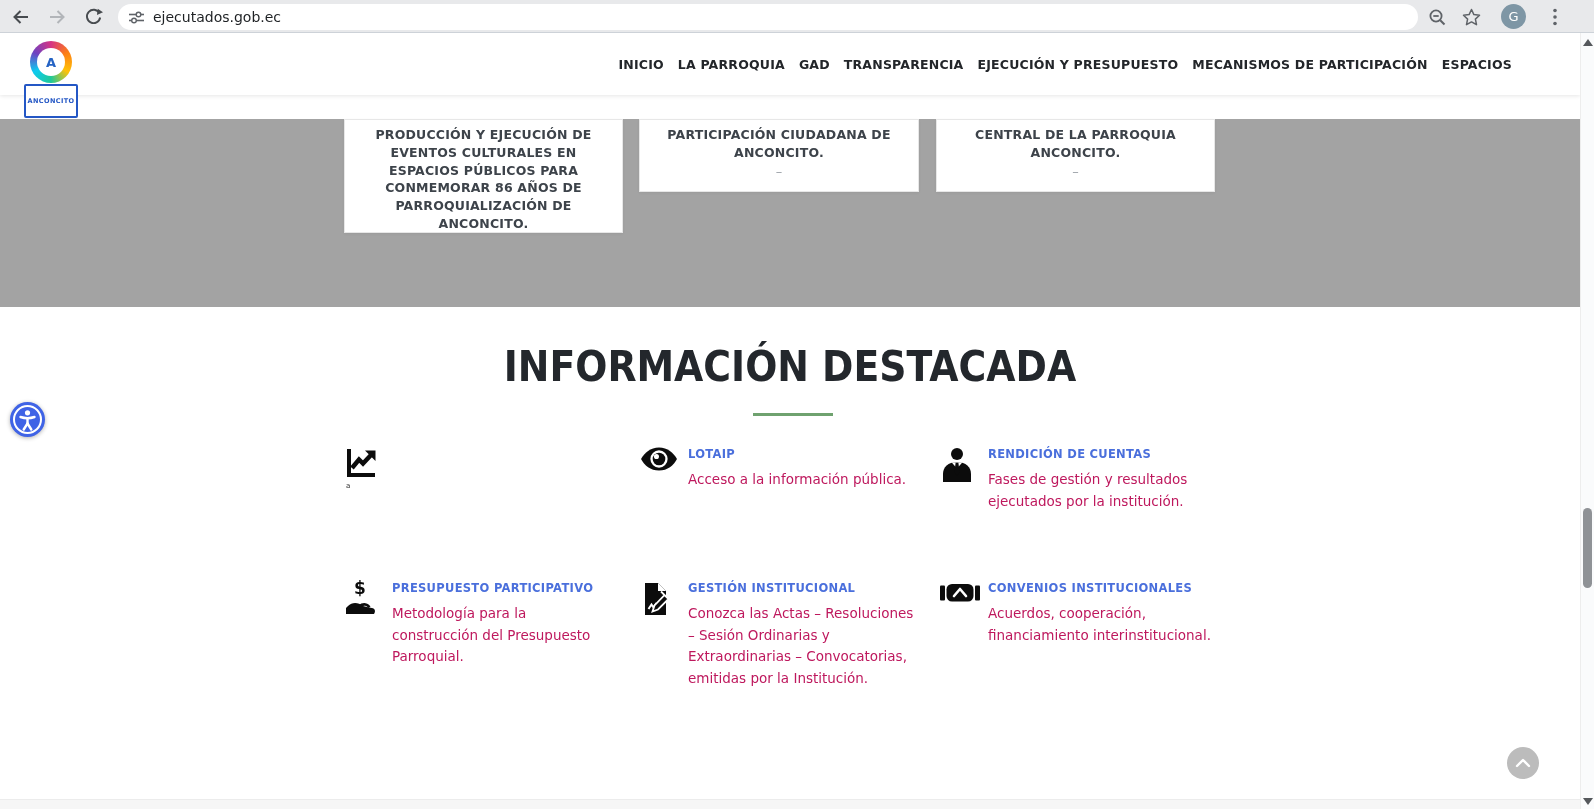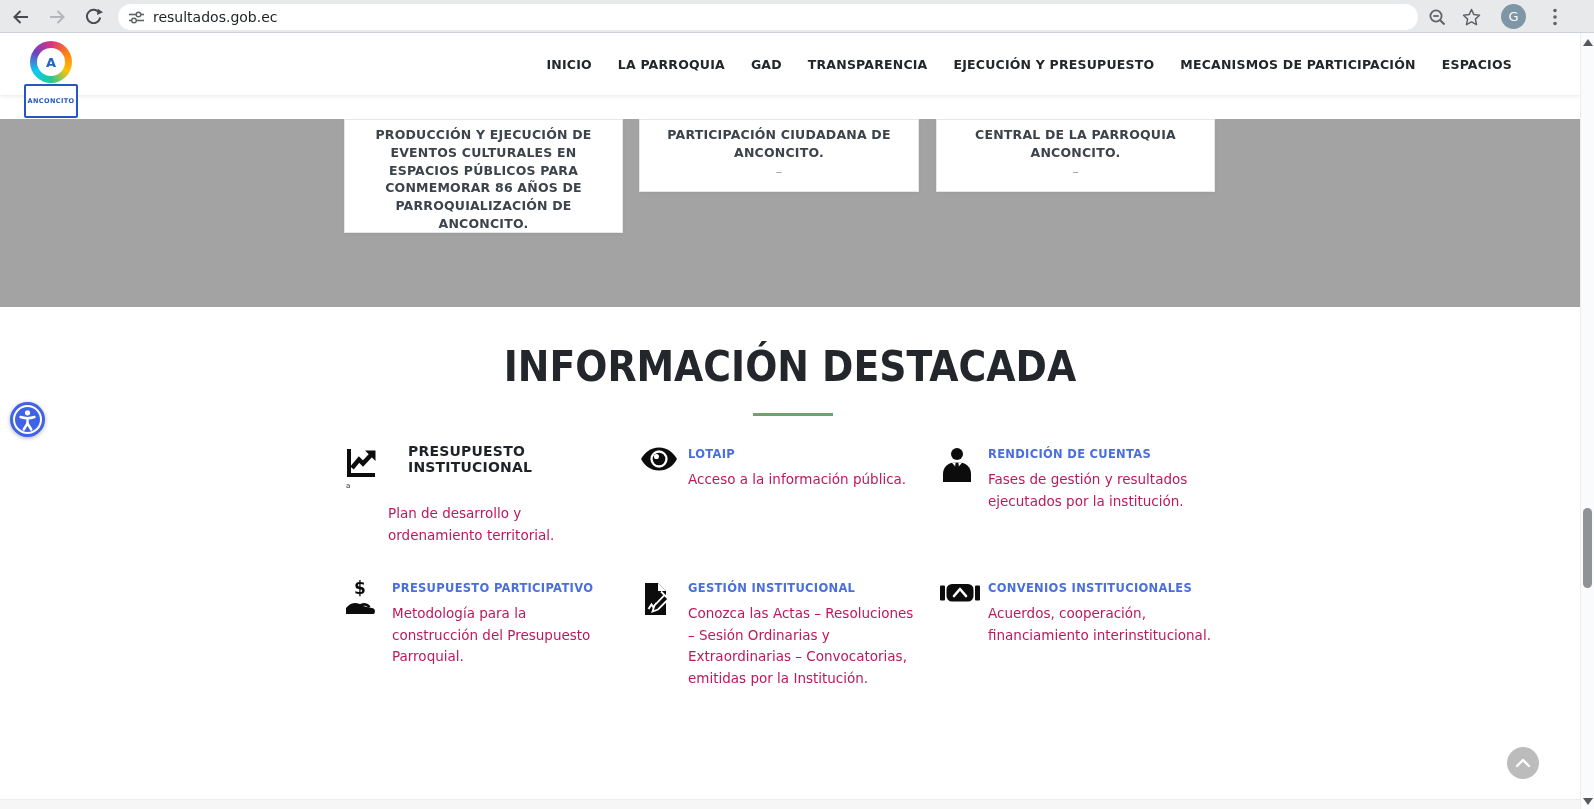--- a/index.html
+++ b/index.html
@@ -25,21 +25,21 @@
   .logo { position:absolute; left:24px; top:8px; width:54px; cursor:pointer; }
   .logo-circle { width:42px; height:42px; margin:0 auto; border-radius:50%;
     background:conic-gradient(#d63384,#fd7e14,#ffc107,#20c997,#0dcaf0,#6f42c1,#d63384);
     display:flex; align-items:center; justify-content:center; }
   .logo-inner { width:28px; height:28px; border-radius:50%; background:#fff; display:flex;
     align-items:center; justify-content:center; font-size:13px; font-weight:bold; color:#2563c4; }
   .logo-box { margin-top:1px; border:2px solid #2457c5; border-radius:2px; background:#fff;
     font-size:6.5px; font-weight:bold; color:#2457c5; text-align:center; padding:11px 0;
     letter-spacing:.4px; }
   .main-nav { position:absolute; right:68px; top:0; height:62px; display:flex;
-    align-items:center; gap:26px; }
+    align-items:center; gap:14px; }
   .nav-item { font-size:12.5px; font-weight:bold; color:#23262a; letter-spacing:.2px;
     cursor:pointer; white-space:nowrap; }
 
   
   .top-section { position:absolute; left:0; top:95px; width:1580px; height:188px; background:#a3a3a3;margin-top:24px; }
   .news-card { position:absolute; background:#fff; border:1px solid #e7e7e7;
     box-shadow:0 1px 3px rgba(0,0,0,.05); overflow:hidden; cursor:pointer; }
   .news-card.c1 { left:344px; top:0; width:279px; height:114px; }
   .news-card.c2 { left:639px; top:0; width:280px; height:73px; }
   .news-card.c3 { left:936px; top:0; width:279px; height:73px; }
@@ -104,21 +104,21 @@
       <polygon points="14.5,0.8 20,4.6 13.6,7.4" fill="#474b4f"></polygon>
     </svg>
   </div>
   <div class="omnibox">
     <svg class="omni-icon" viewBox="0 0 15 15">
       <line x1="0" y1="4.5" x2="15" y2="4.5" stroke="#5f6368" stroke-width="1.6"></line>
       <line x1="0" y1="10.5" x2="15" y2="10.5" stroke="#5f6368" stroke-width="1.6"></line>
       <circle cx="9.5" cy="4.5" r="2.3" fill="#fff" stroke="#5f6368" stroke-width="1.4"></circle>
       <circle cx="5" cy="10.5" r="2.3" fill="#fff" stroke="#5f6368" stroke-width="1.4"></circle>
     </svg>
-    <span class="omni-text">resultados.gob.ec</span>
+    <span class="omni-text">ejecutados.gob.ec</span>
   </div>
   <div class="nav-btn" style="left:1424px">
     <svg width="19" height="19" viewBox="0 0 19 19">
       <circle cx="8" cy="8" r="5.6" fill="none" stroke="#5f6368" stroke-width="1.8"></circle>
       <line x1="5.3" y1="8" x2="10.7" y2="8" stroke="#5f6368" stroke-width="1.8"></line>
       <line x1="12.2" y1="12.2" x2="16.5" y2="16.5" stroke="#5f6368" stroke-width="2"></line>
     </svg>
   </div>
   <div class="nav-btn" style="left:1458px">
     <svg width="19" height="19" viewBox="0 0 19 19">
@@ -177,24 +177,20 @@
 
 <div class="feat first" style="left:344px; top:443px; width:280px;">
   <div class="feat-icon">
     <svg width="34" height="34" viewBox="0 0 34 34">
       <path d="M5 3 V29 H31" fill="none" stroke="#0c0c0c" stroke-width="4"></path>
       <path d="M8 22 L15 13.5 L19 17.5 L27 9" fill="none" stroke="#0c0c0c" stroke-width="4.5"></path>
       <polygon points="21,4.5 31.5,4.5 31.5,15" fill="#0c0c0c"></polygon>
     </svg>
   </div>
   <div class="feat-caption">a</div>
-  <div class="feat-body">
-    <a class="feat-title">PRESUPUESTO INSTITUCIONAL</a>
-    <p class="feat-text" style="width:210px">Plan de desarrollo y ordenamiento territorial.</p>
-  </div>
 </div>
 
 <div class="feat" style="left:640px; top:443px; width:300px;">
   <div class="feat-icon">
     <svg width="38" height="26" viewBox="0 0 36 24">
       <path d="M18 1 C10 1 4 6 1 12 C4 18 10 23 18 23 C26 23 32 18 35 12 C32 6 26 1 18 1 Z" fill="#0c0c0c"></path>
       <circle cx="18" cy="12" r="8.2" fill="#fff"></circle>
       <circle cx="18" cy="12" r="6" fill="#0c0c0c"></circle>
       <circle cx="15.6" cy="9.6" r="2.4" fill="#fff"></circle>
     </svg>

